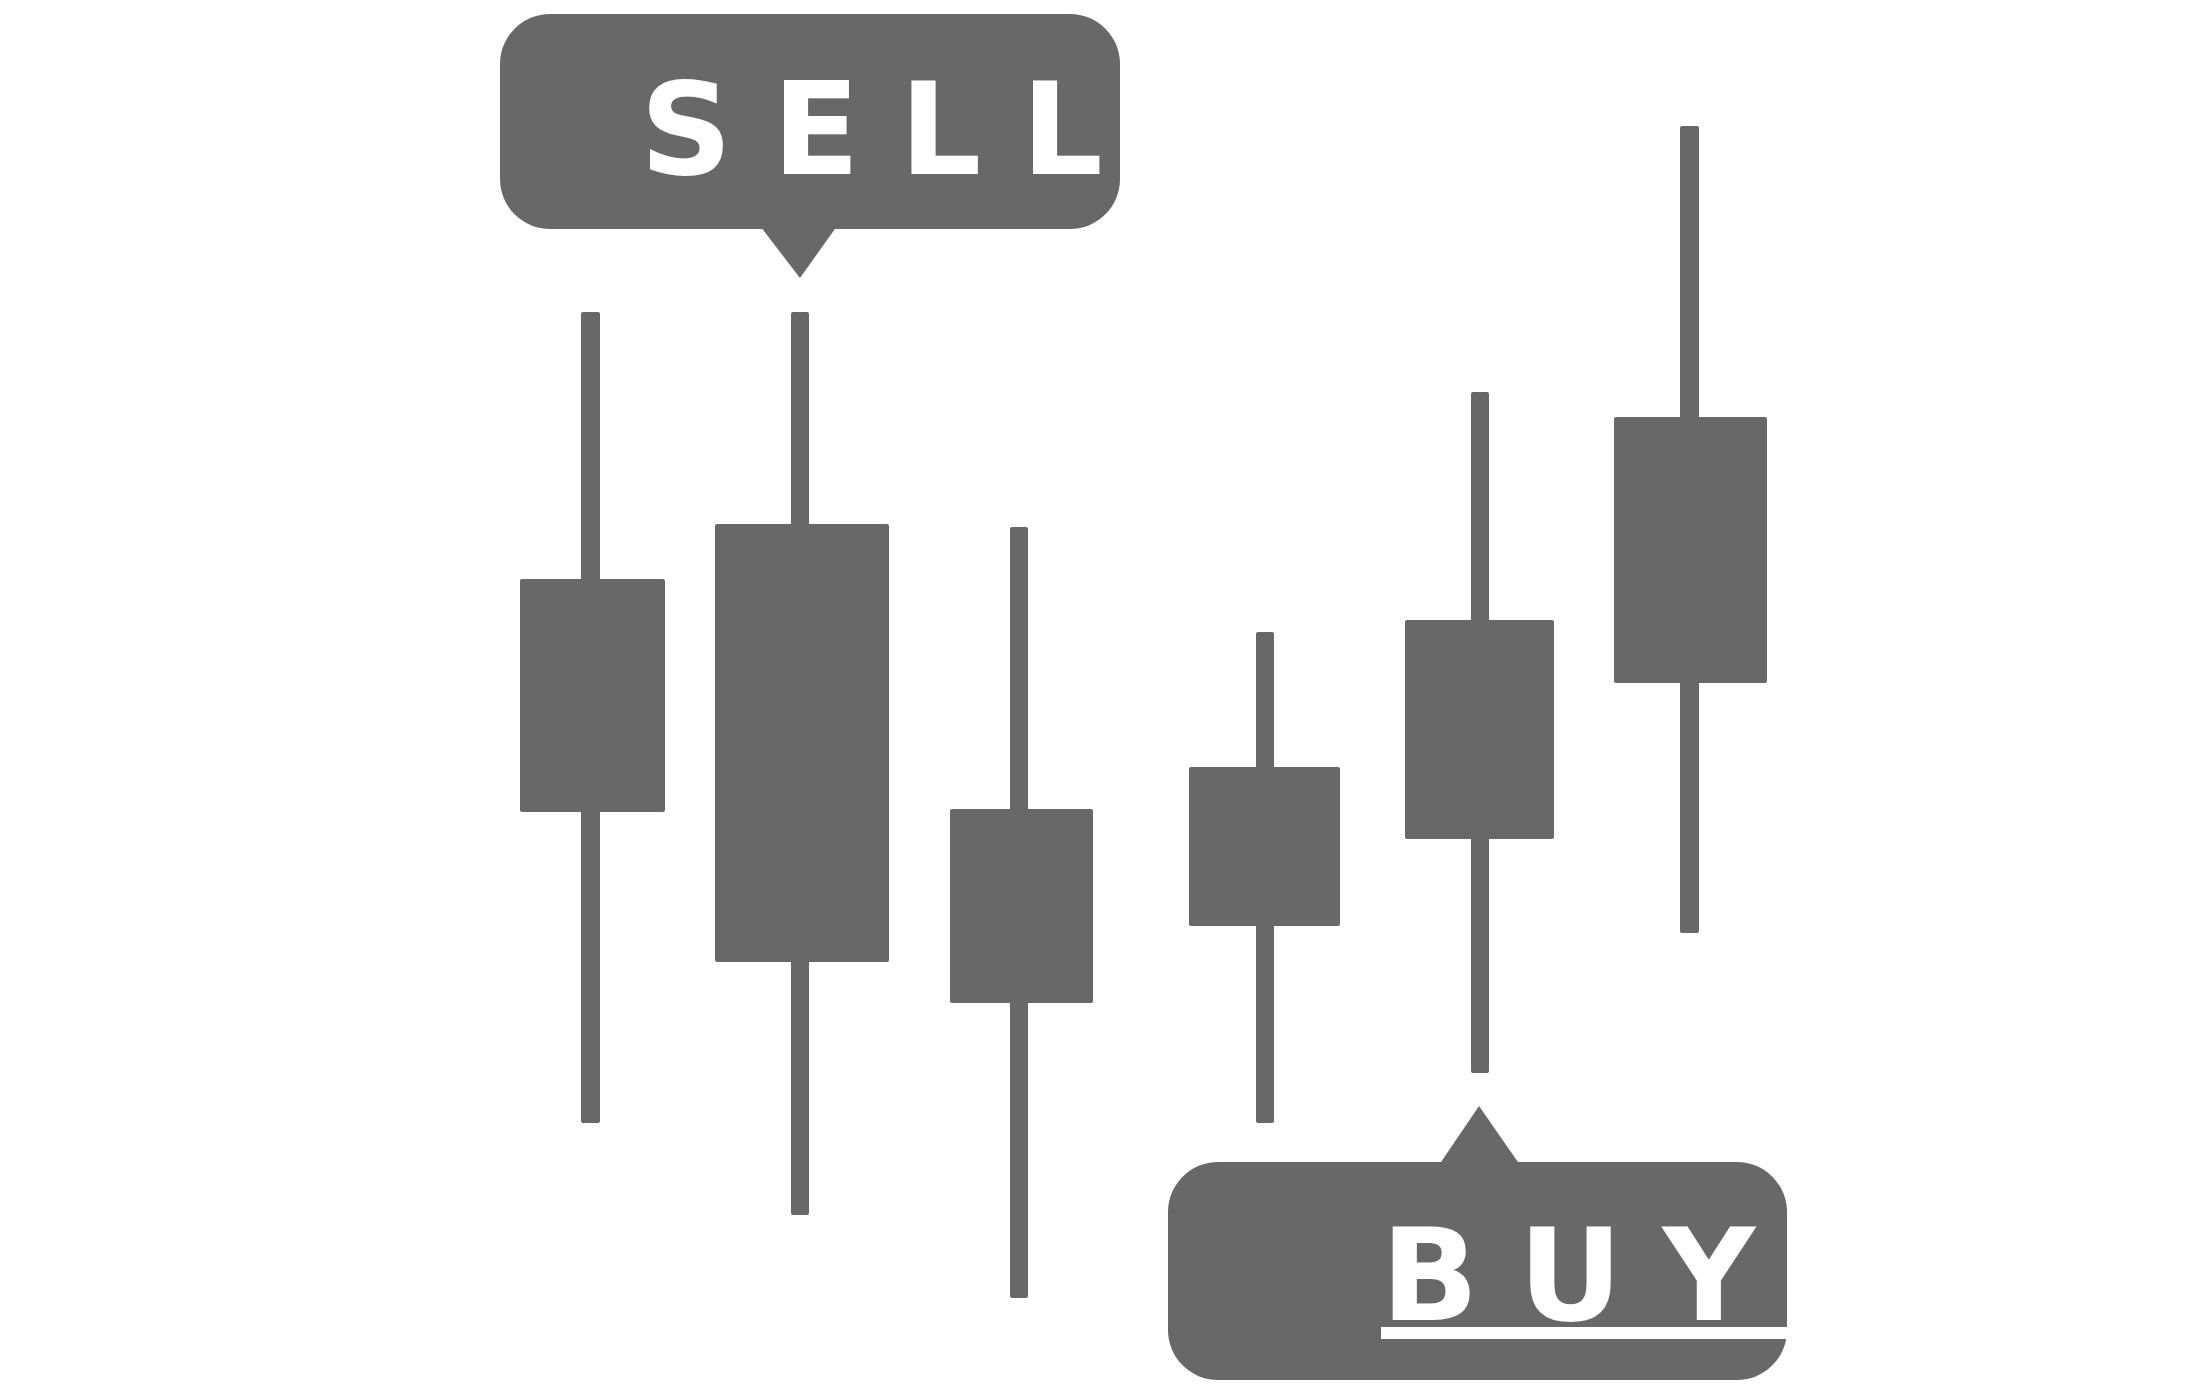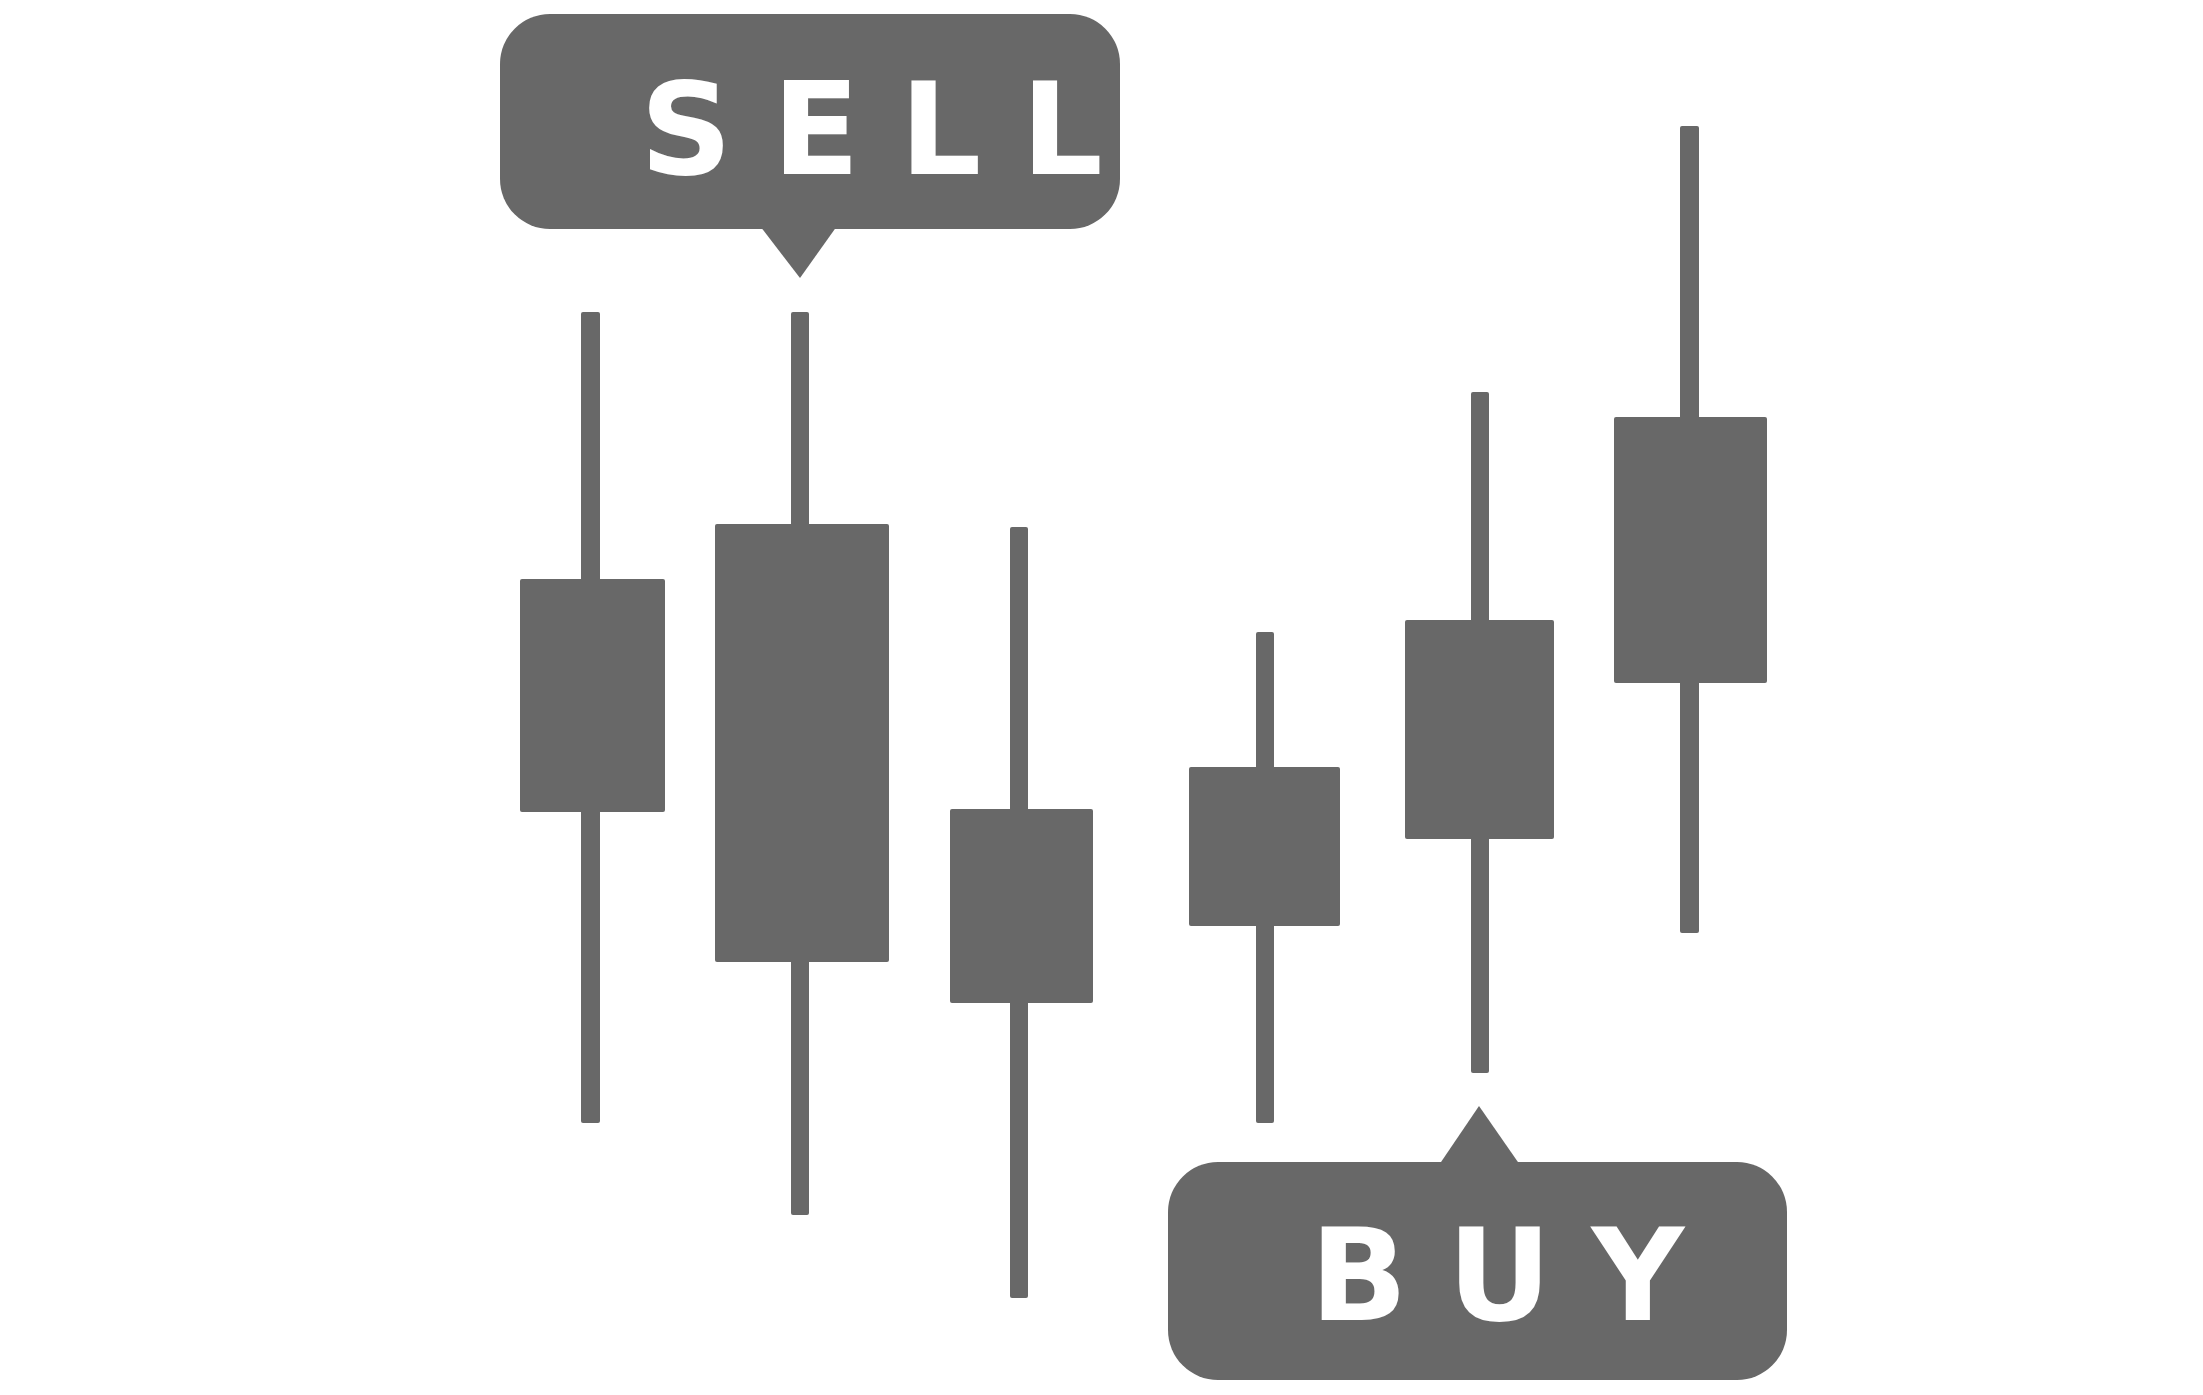--- a/index.html
+++ b/index.html
@@ -47,13 +47,13 @@
   <div>
     <div class="wick" style="left:1680px; top:126px; width:19px; height:807px;"></div>
     <div class="body" style="left:1614px; top:417px; width:153px; height:266px;"></div>
   </div>
 </div>
 
 <div class="bubble" style="left:1168px; top:1162px; width:619px; height:218px;"></div>
 <svg width="2203" height="1395">
   <polygon points="1439,1165 1520,1165 1479,1106" fill="#686868"></polygon>
 </svg>
-<div class="label" style="left:1270px; top:1212px; width:400px; font-size:128px; padding-left:40px; box-sizing:border-box;">BUY</div>
+<div class="label" style="left:1341px; top:1212px; width:400px; font-size:128px; padding-left:40px; box-sizing:border-box;text-decoration:underline;">BUY</div>
 
 </body></html>

